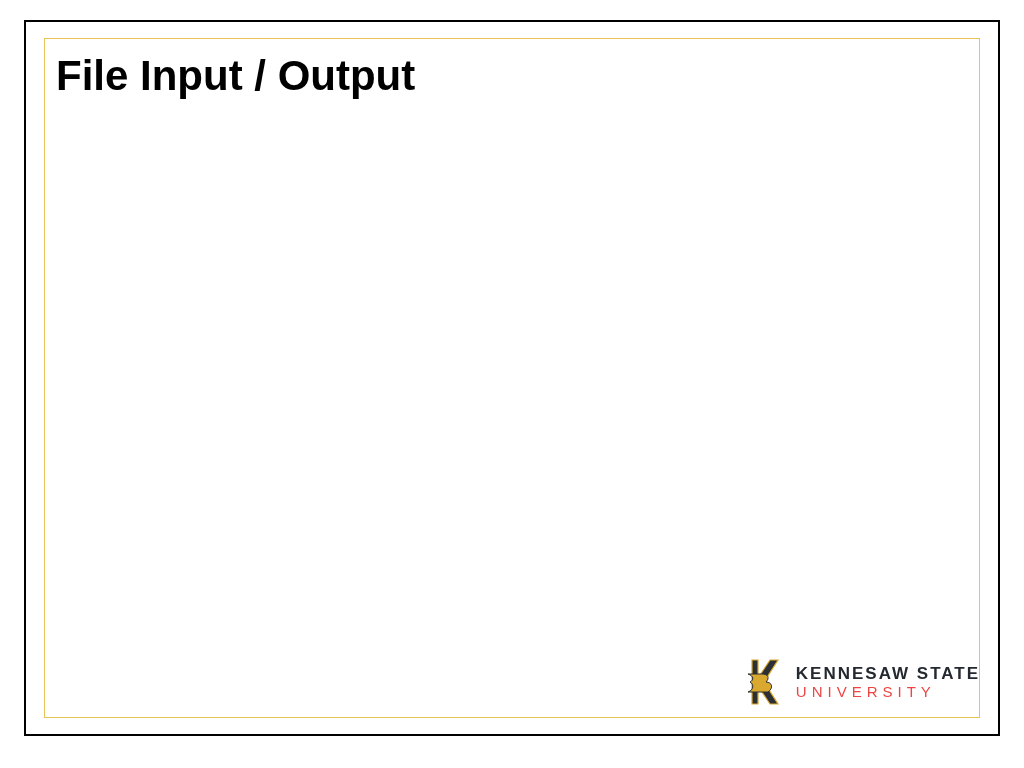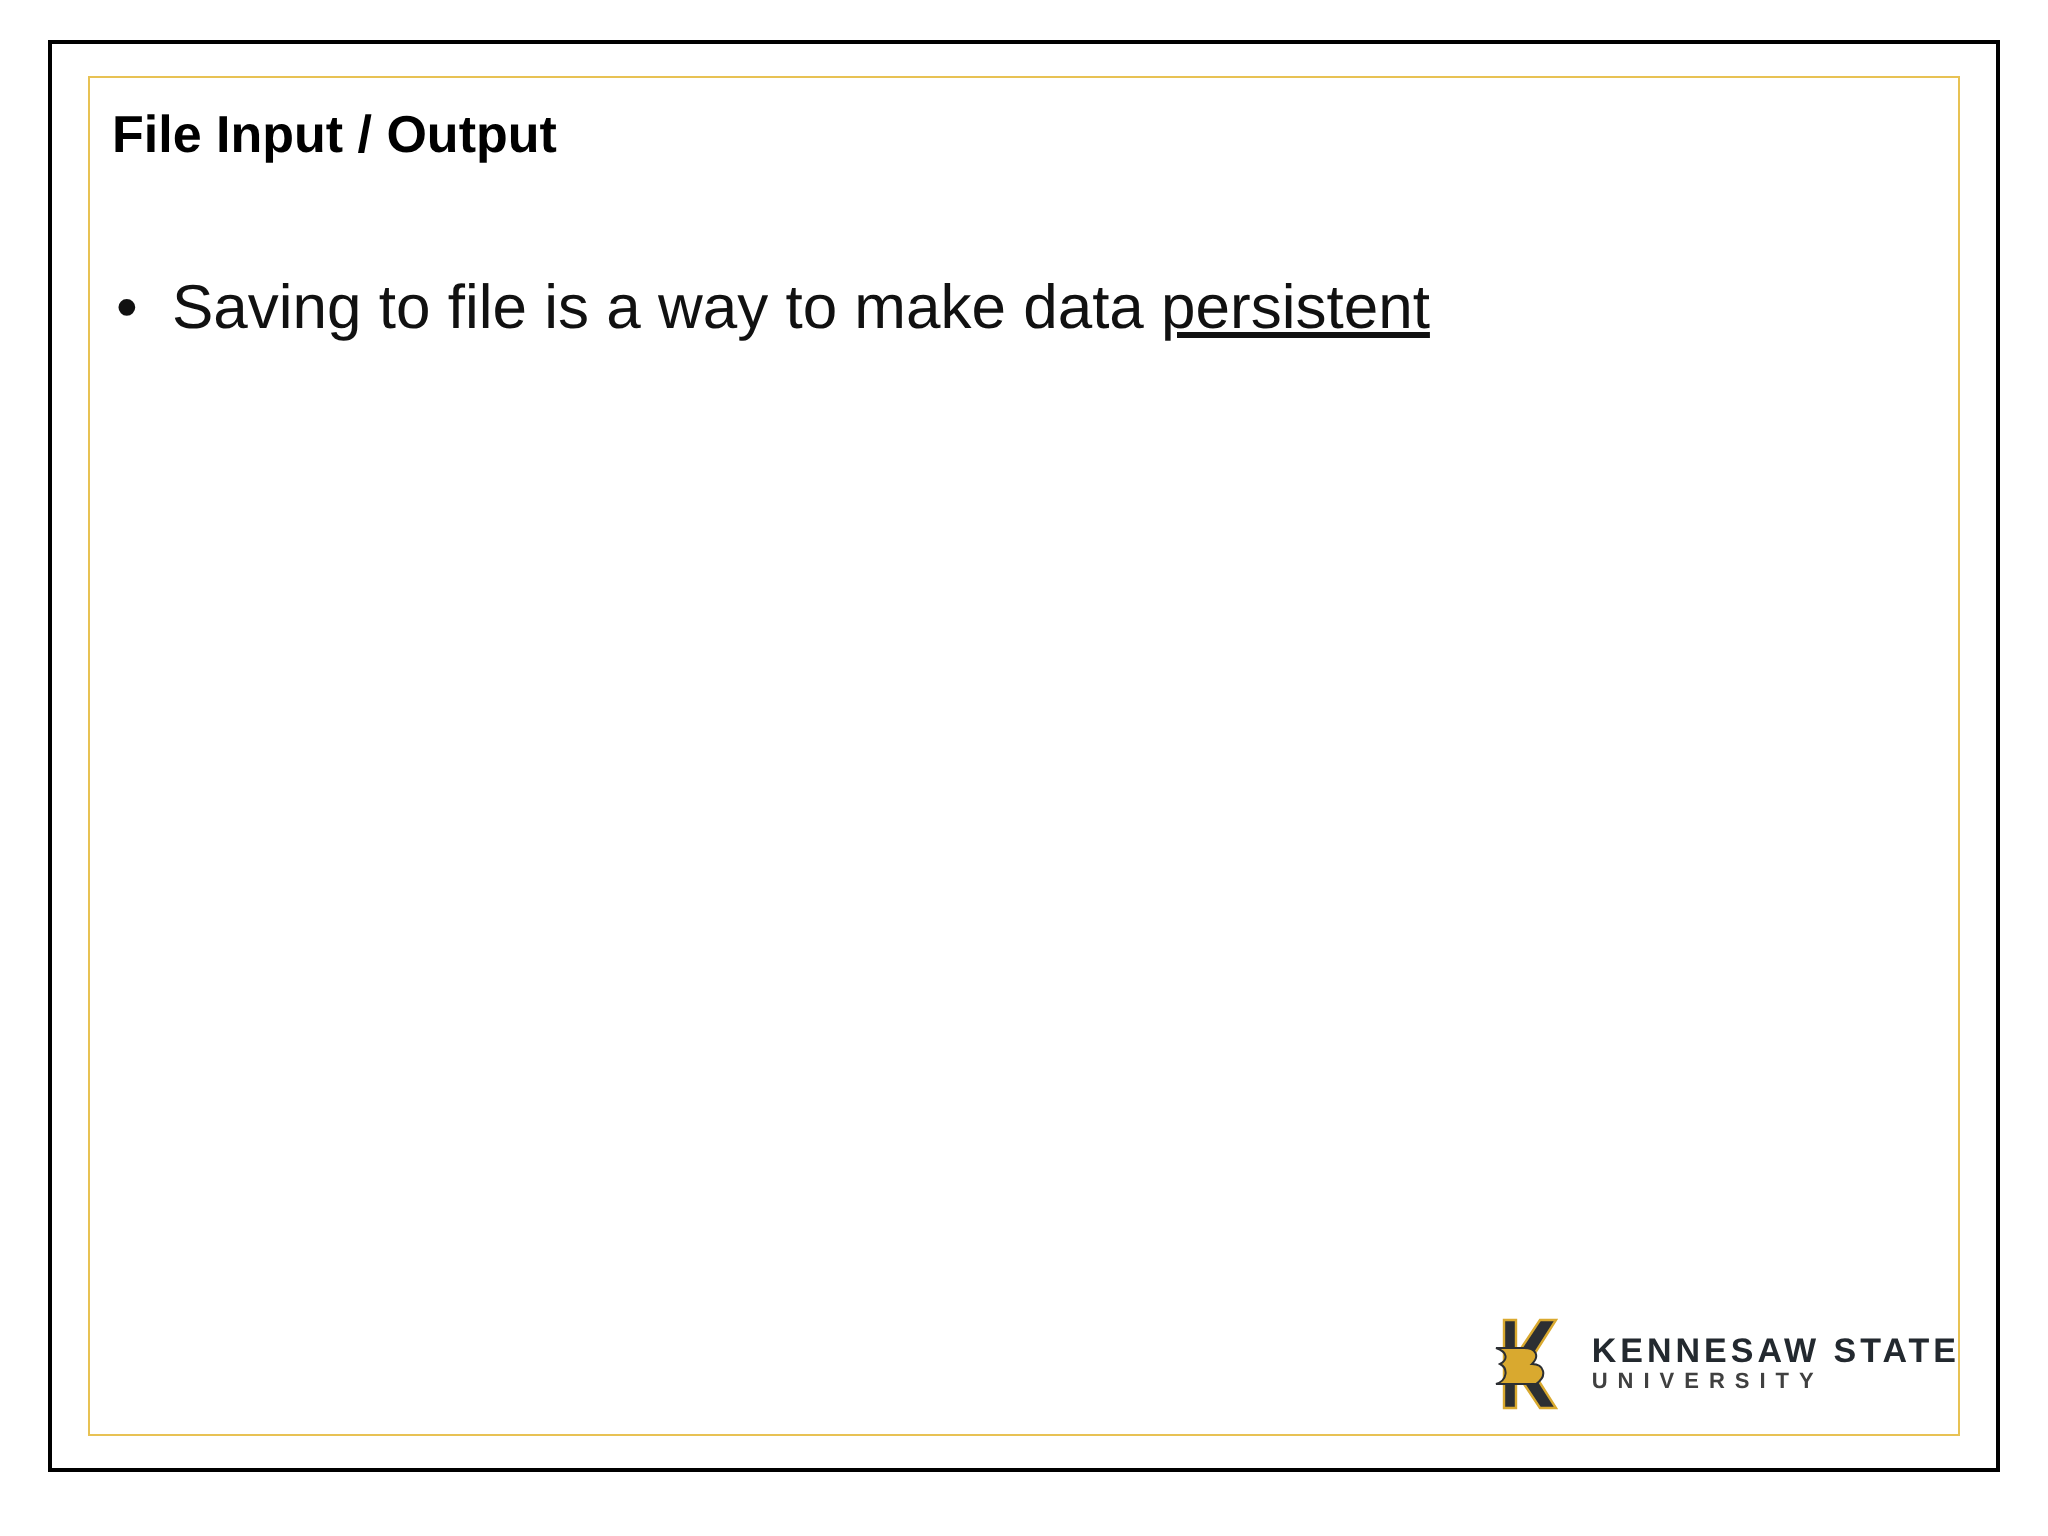--- a/index.html
+++ b/index.html
@@ -28,21 +28,21 @@
       border: 1px solid #e8c254;
     }
     .content {
       position: absolute;
       top: 52px;
       left: 56px;
       right: 56px;
       bottom: 60px;
     }
     .title {
-      font-size: 26px;
+      font-size: 42px;
       font-weight: bold;
       color: #000;
       margin-bottom: 52px;
     }
     ul.bullets {
       list-style: none;
       padding-left: 0;
     }
     ul.bullets li {
       font-size: 31px;
@@ -72,40 +72,37 @@
     .logo-text {
       line-height: 1;
       letter-spacing: 2px;
     }
     .logo-text .line1 {
       font-size: 17px;
       font-weight: 700;
       color: #23292f;
     }
     .logo-text .line2 {
-      font-size: 11px;
-      font-weight: 700;
-      color: #404040;
+      font-size: 15px;
+      font-weight: 400;
+      color: #ef4444;
       letter-spacing: 5px;
       margin-top: 2px;
     }
   </style>
 </head>
 <body>
 
 <div class="outer-border"></div>
 <div class="inner-border"></div>
 
 <div class="content">
   <h1 class="title">File Input / Output</h1>
 
   <ul class="bullets">
-    <li>
-      <span>Saving to file is a way to make data </span><span class="u">persistent</span><span></span>
-    </li>
   </ul>
 </div>
 
 <div class="logo">
   <svg width="44" height="52" viewBox="0 0 44 52">
     <rect x="9" y="2" width="26" height="48" fill="none"></rect>
     <path d="M10 4 L10 48 L16 48 L16 30 L28 48 L36 48 L22 26 L36 4 L28 4 L16 22 L16 4 Z" fill="#2c2f33" stroke="#d9a92f" stroke-width="1.2"></path>
     <path d="M6 18 L20 18 C26 18 28 22 24 26 C30 26 32 32 26 36 L6 36 C12 34 12 28 8 26 C12 24 12 20 6 18 Z" fill="#d9a92f" stroke="#2c2f33" stroke-width="1"></path>
   </svg>
   <div class="logo-text">

